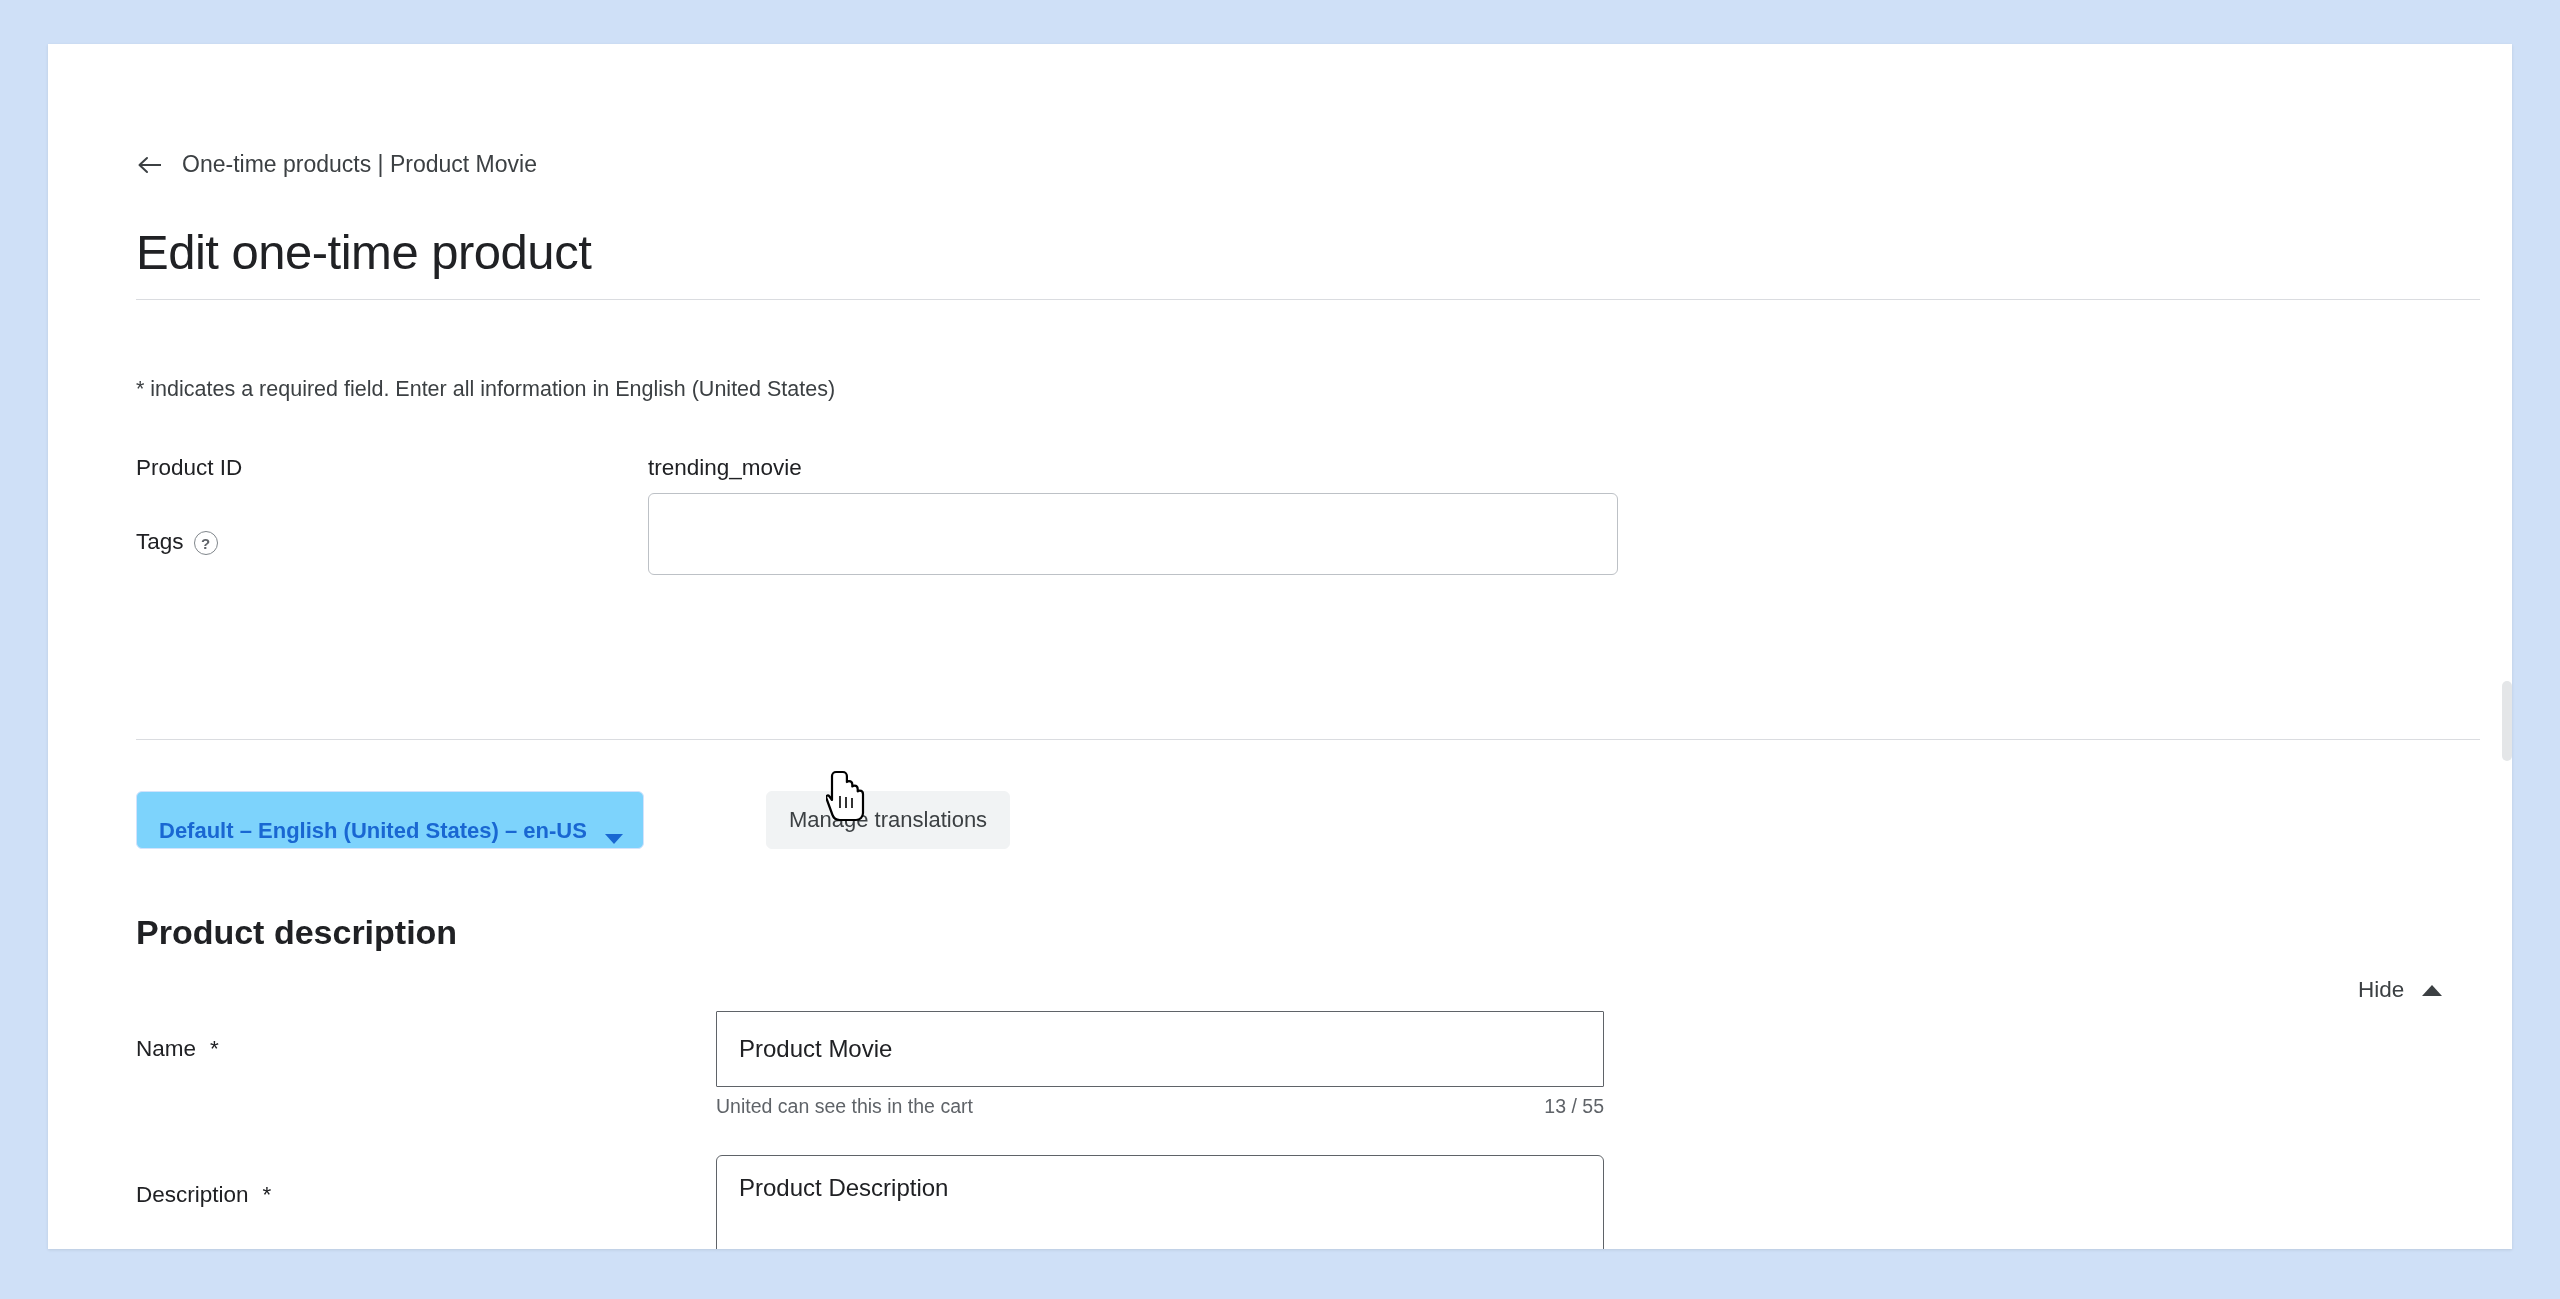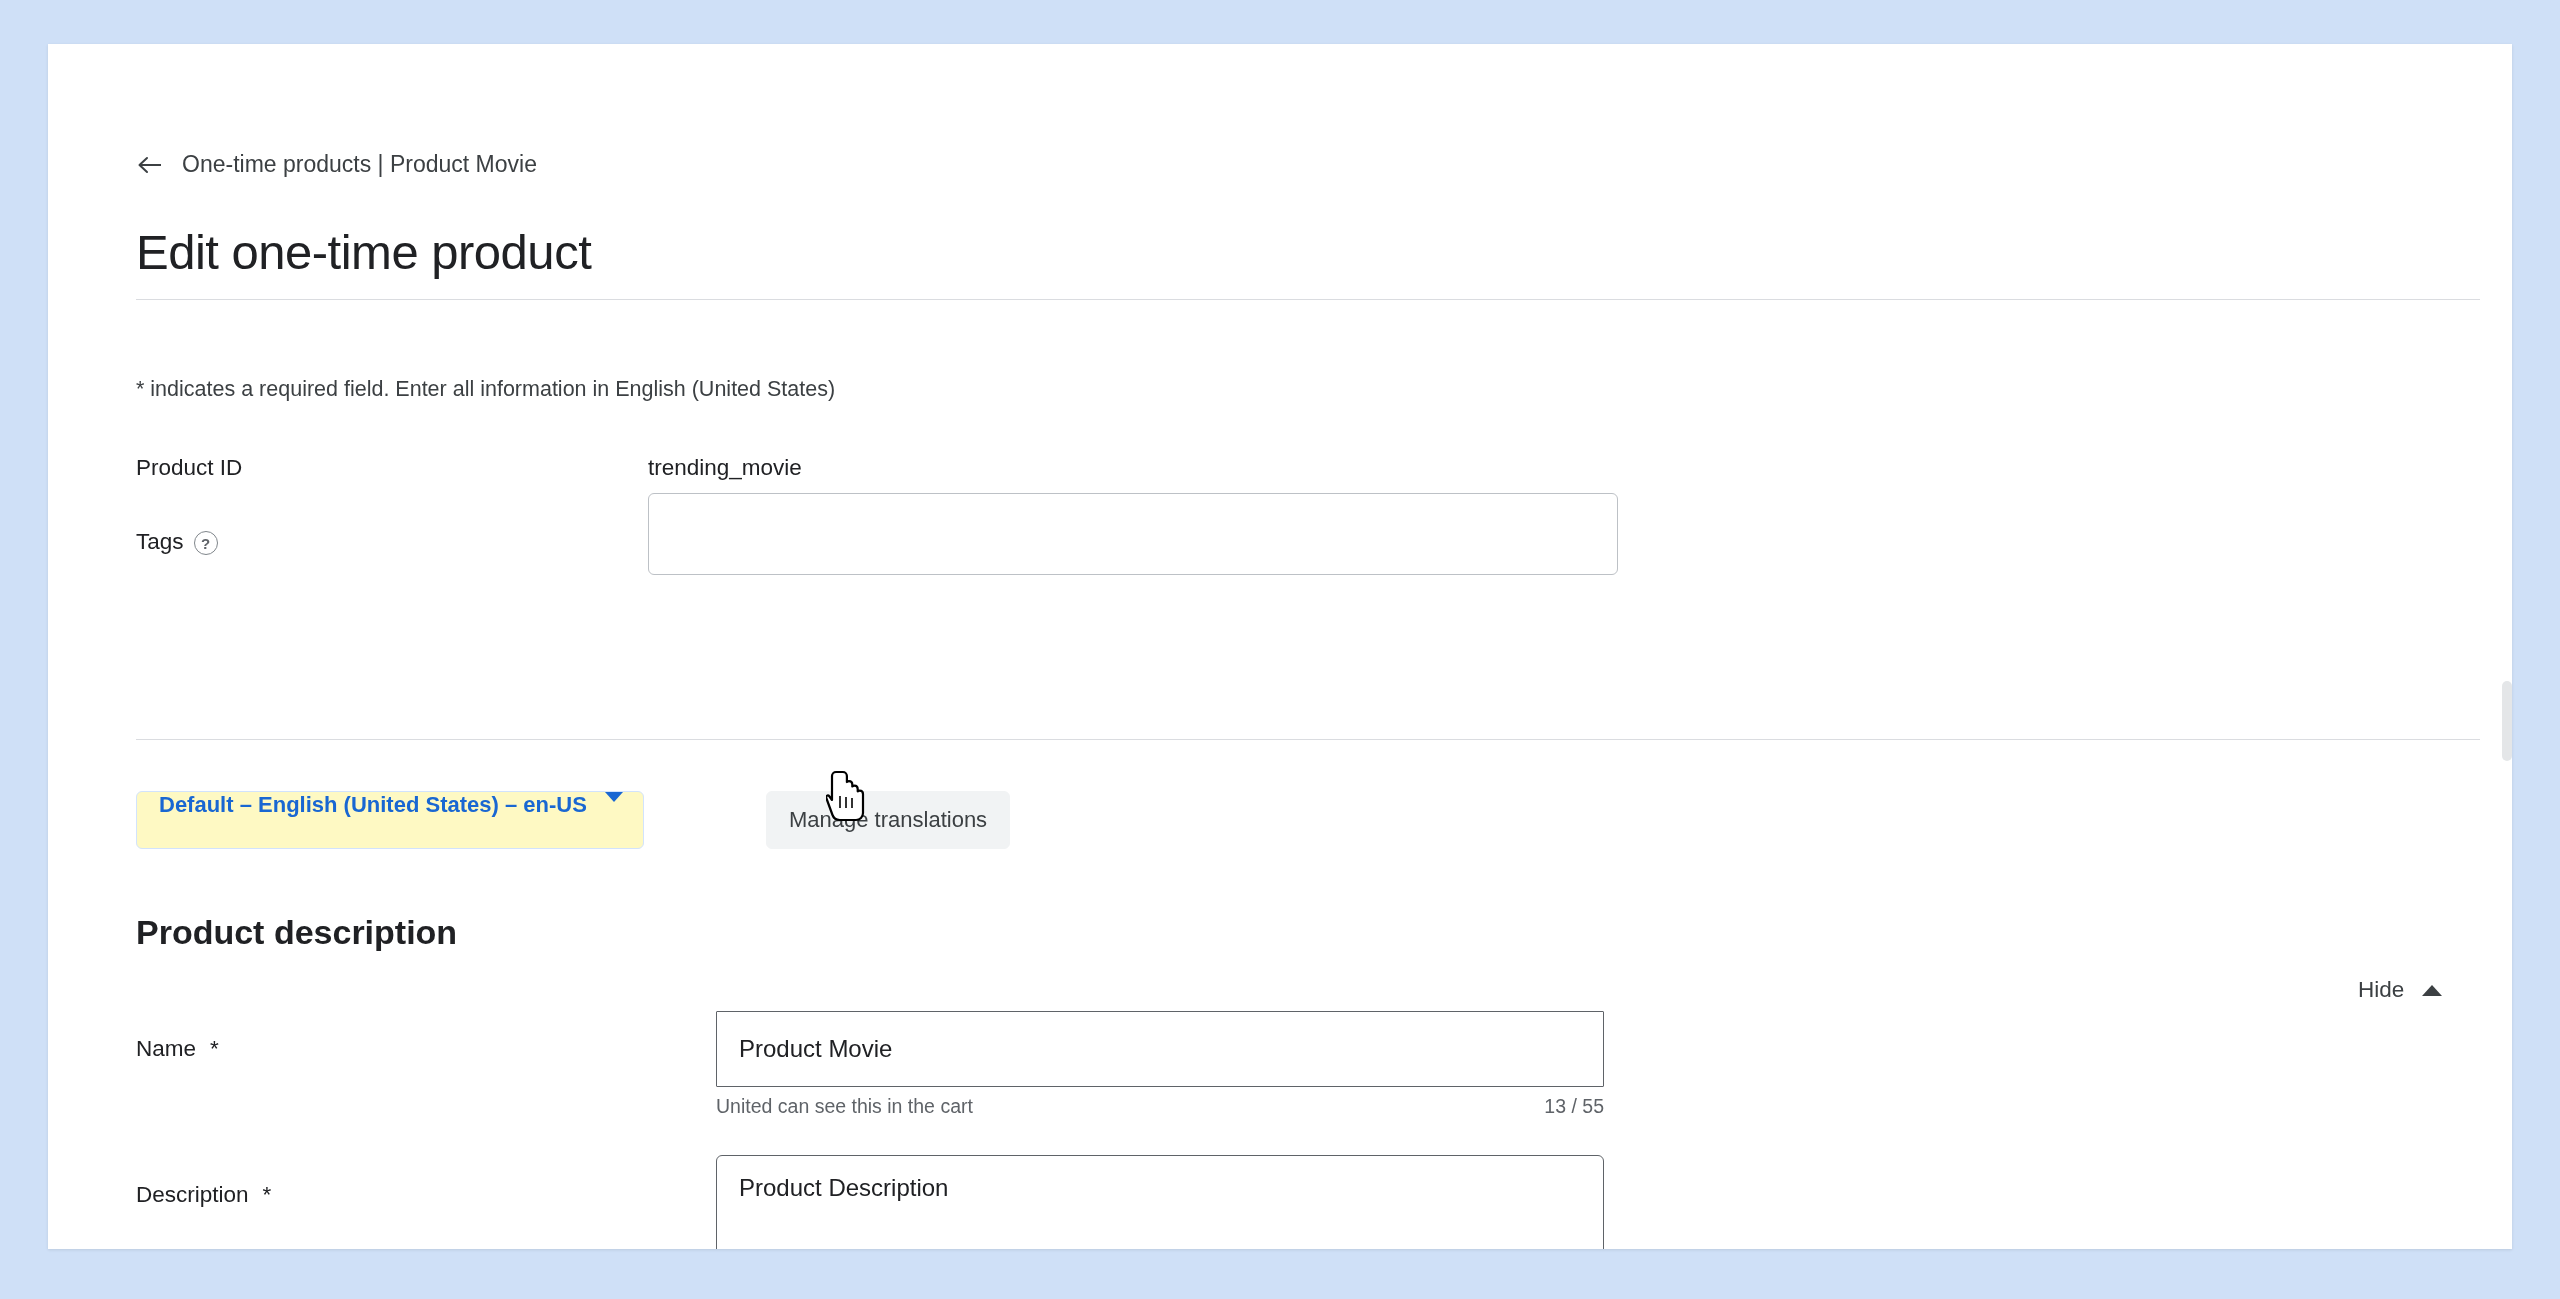--- a/index.html
+++ b/index.html
@@ -140,24 +140,24 @@
   }
 
   
   .lang-chip {
     position: absolute;
     left: 0px;
     top: 710px;
     height: 58px;
     box-sizing: border-box;
     display: flex;
-    align-items: flex-start;
+    align-items: flex-end;
     gap: 14px;
-    padding: 0 20px 12px 22px;
-    background: #fef9c3;
+    padding: 0 20px 4px 22px;
+    background: #7dd3fc;
     border: 1px solid #d2e3fc;
     border-radius: 6px;
     color: #1967d2;
     font-size: 22px;
     font-weight: 700;
     cursor: pointer;
   }
   .chev-down {
     width: 0; height: 0;
     border-left: 9px solid transparent;

